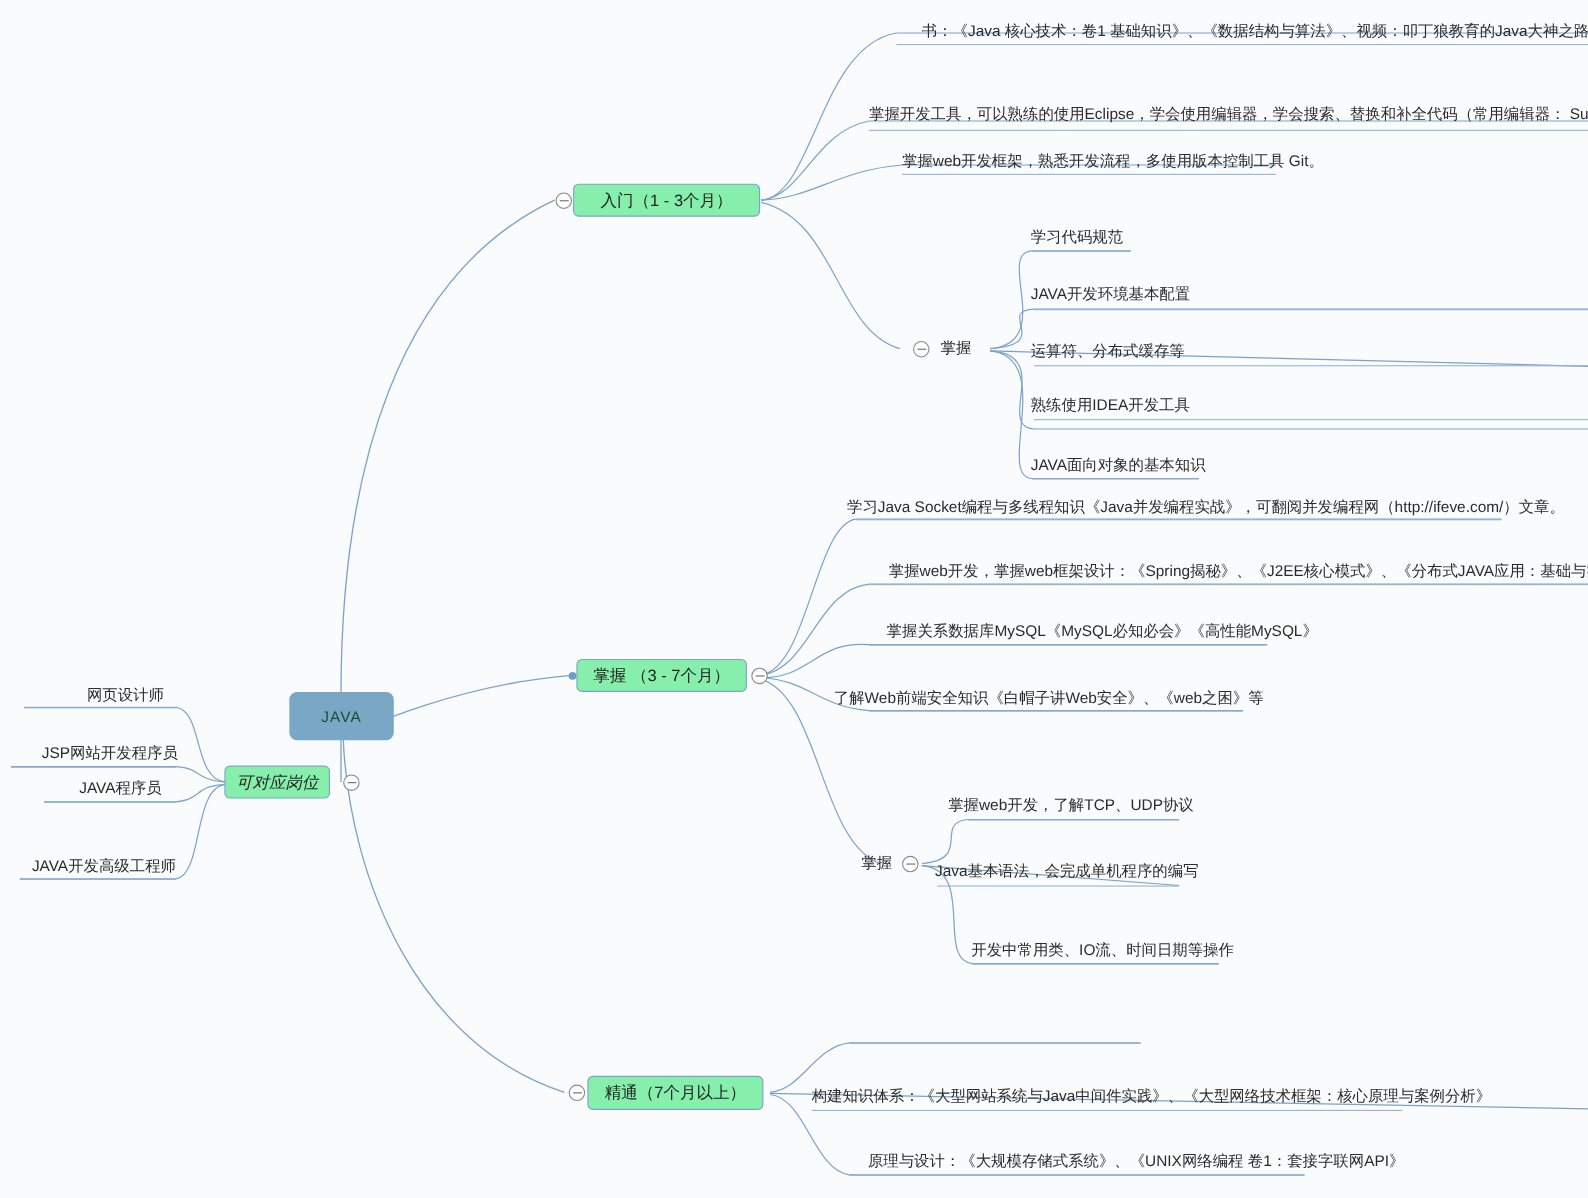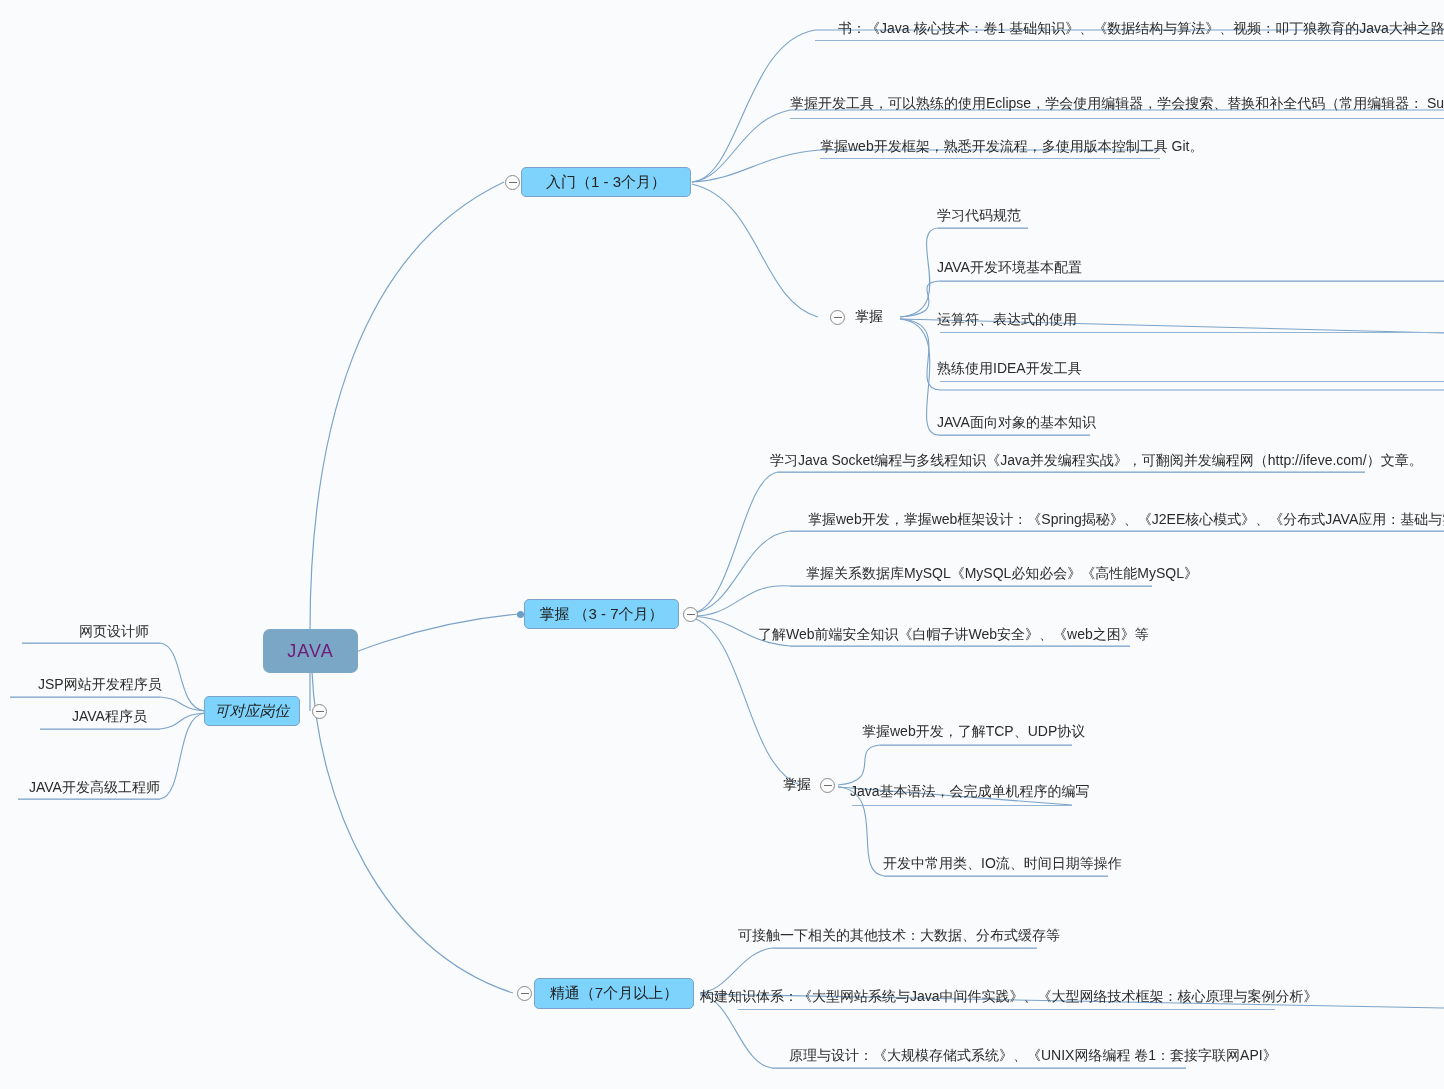--- a/index.html
+++ b/index.html
@@ -27,35 +27,35 @@
     left: 0; top: 0;
     width: 1444px;
     height: 1089px;
     pointer-events: none;
   }
 
   
   .root-node {
     position: absolute;
     background: #7BA7C7;
-    color: #701a75;
+    color: #14532d;
     border-radius: 7px;
-    font-size: 18px;
+    font-size: 14px;
     letter-spacing: 1px;
     display: flex;
     align-items: center;
     justify-content: center;
     box-sizing: border-box;
     z-index: 5;
   }
 
   
   .box-node {
     position: absolute;
-    background: #7dd3fc;
+    background: #86efac;
     border: 1px solid #7ba3c9;
     border-radius: 5px;
     font-size: 15px;
     color: #222;
     display: flex;
     align-items: center;
     justify-content: center;
     box-sizing: border-box;
     white-space: nowrap;
     z-index: 5;
@@ -200,21 +200,21 @@
 
   <div class="plain-node" style="left:855px; top:308px;">掌握</div>
   <div class="toggle" style="left:830px; top:310px;"></div>
 
   <div class="leaf" style="left:937px; top:205px;">学习代码规范</div>
   <div class="leaf-underline" style="left:938px; top:228px; width:90px;"></div>
 
   <div class="leaf" style="left:937px; top:257px;">JAVA开发环境基本配置</div>
   <div class="leaf-underline" style="left:940px; top:281px; width:504px;"></div>
 
-  <div class="leaf" style="left:937px; top:309px;">运算符、表达式的使用</div>
+  <div class="leaf" style="left:937px; top:309px;">运算符、分布式缓存等</div>
   <div class="leaf-underline" style="left:940px; top:332px; width:504px;"></div>
 
   <div class="leaf" style="left:937px; top:358px;">熟练使用IDEA开发工具</div>
   <div class="leaf-underline" style="left:940px; top:381px; width:504px;"></div>
 
   <div class="leaf" style="left:937px; top:412px;">JAVA面向对象的基本知识</div>
   <div class="leaf-underline" style="left:938px; top:435px; width:152px;"></div>
 
   <div class="box-node" style="left:524px; top:599px; width:155px; height:30px;">掌握 （3 - 7个月）</div>
   <div class="dot" style="left:517px; top:611px;"></div>
@@ -240,24 +240,23 @@
 
   <div class="leaf" style="left:850px; top:781px;">Java基本语法，会完成单机程序的编写</div>
   <div class="leaf-underline" style="left:852px; top:805px; width:220px;"></div>
 
   <div class="leaf" style="left:883px; top:853px;">开发中常用类、IO流、时间日期等操作</div>
   <div class="leaf-underline" style="left:884px; top:876px; width:224px;"></div>
 
   <div class="box-node" style="left:534px; top:978px; width:160px; height:31px;">精通（7个月以上）</div>
   <div class="toggle" style="left:517px; top:986px;"></div>
 
-  <div class="leaf" style="left:738px; top:925px;">可接触一下相关的其他技术：大数据、分布式缓存等</div>
   <div class="leaf-underline" style="left:772px; top:948px; width:265px;"></div>
 
-  <div class="leaf" style="left:700px; top:986px;">构建知识体系：《大型网站系统与Java中间件实践》、《大型网络技术框架：核心原理与案例分析》</div>
+  <div class="leaf" style="left:738px; top:986px;">构建知识体系：《大型网站系统与Java中间件实践》、《大型网络技术框架：核心原理与案例分析》</div>
   <div class="leaf-underline" style="left:738px; top:1009px; width:537px;"></div>
 
   <div class="leaf" style="left:742px; top:1045px;margin-left:47px;">原理与设计：《大规模存储式系统》、《UNIX网络编程 卷1：套接字联网API》</div>
   <div class="leaf-underline" style="left:772px; top:1068px; width:414px;"></div>
 
   <div class="box-node" style="left:204px; top:696px; width:96px; height:30px;font-style:italic;">可对应岗位</div>
   <div class="toggle" style="left:312px; top:704px;"></div>
 
   <div class="leaf" style="left:79px; top:621px;">网页设计师</div>
   <div class="leaf-underline" style="left:22px; top:643px; width:138px;"></div>

